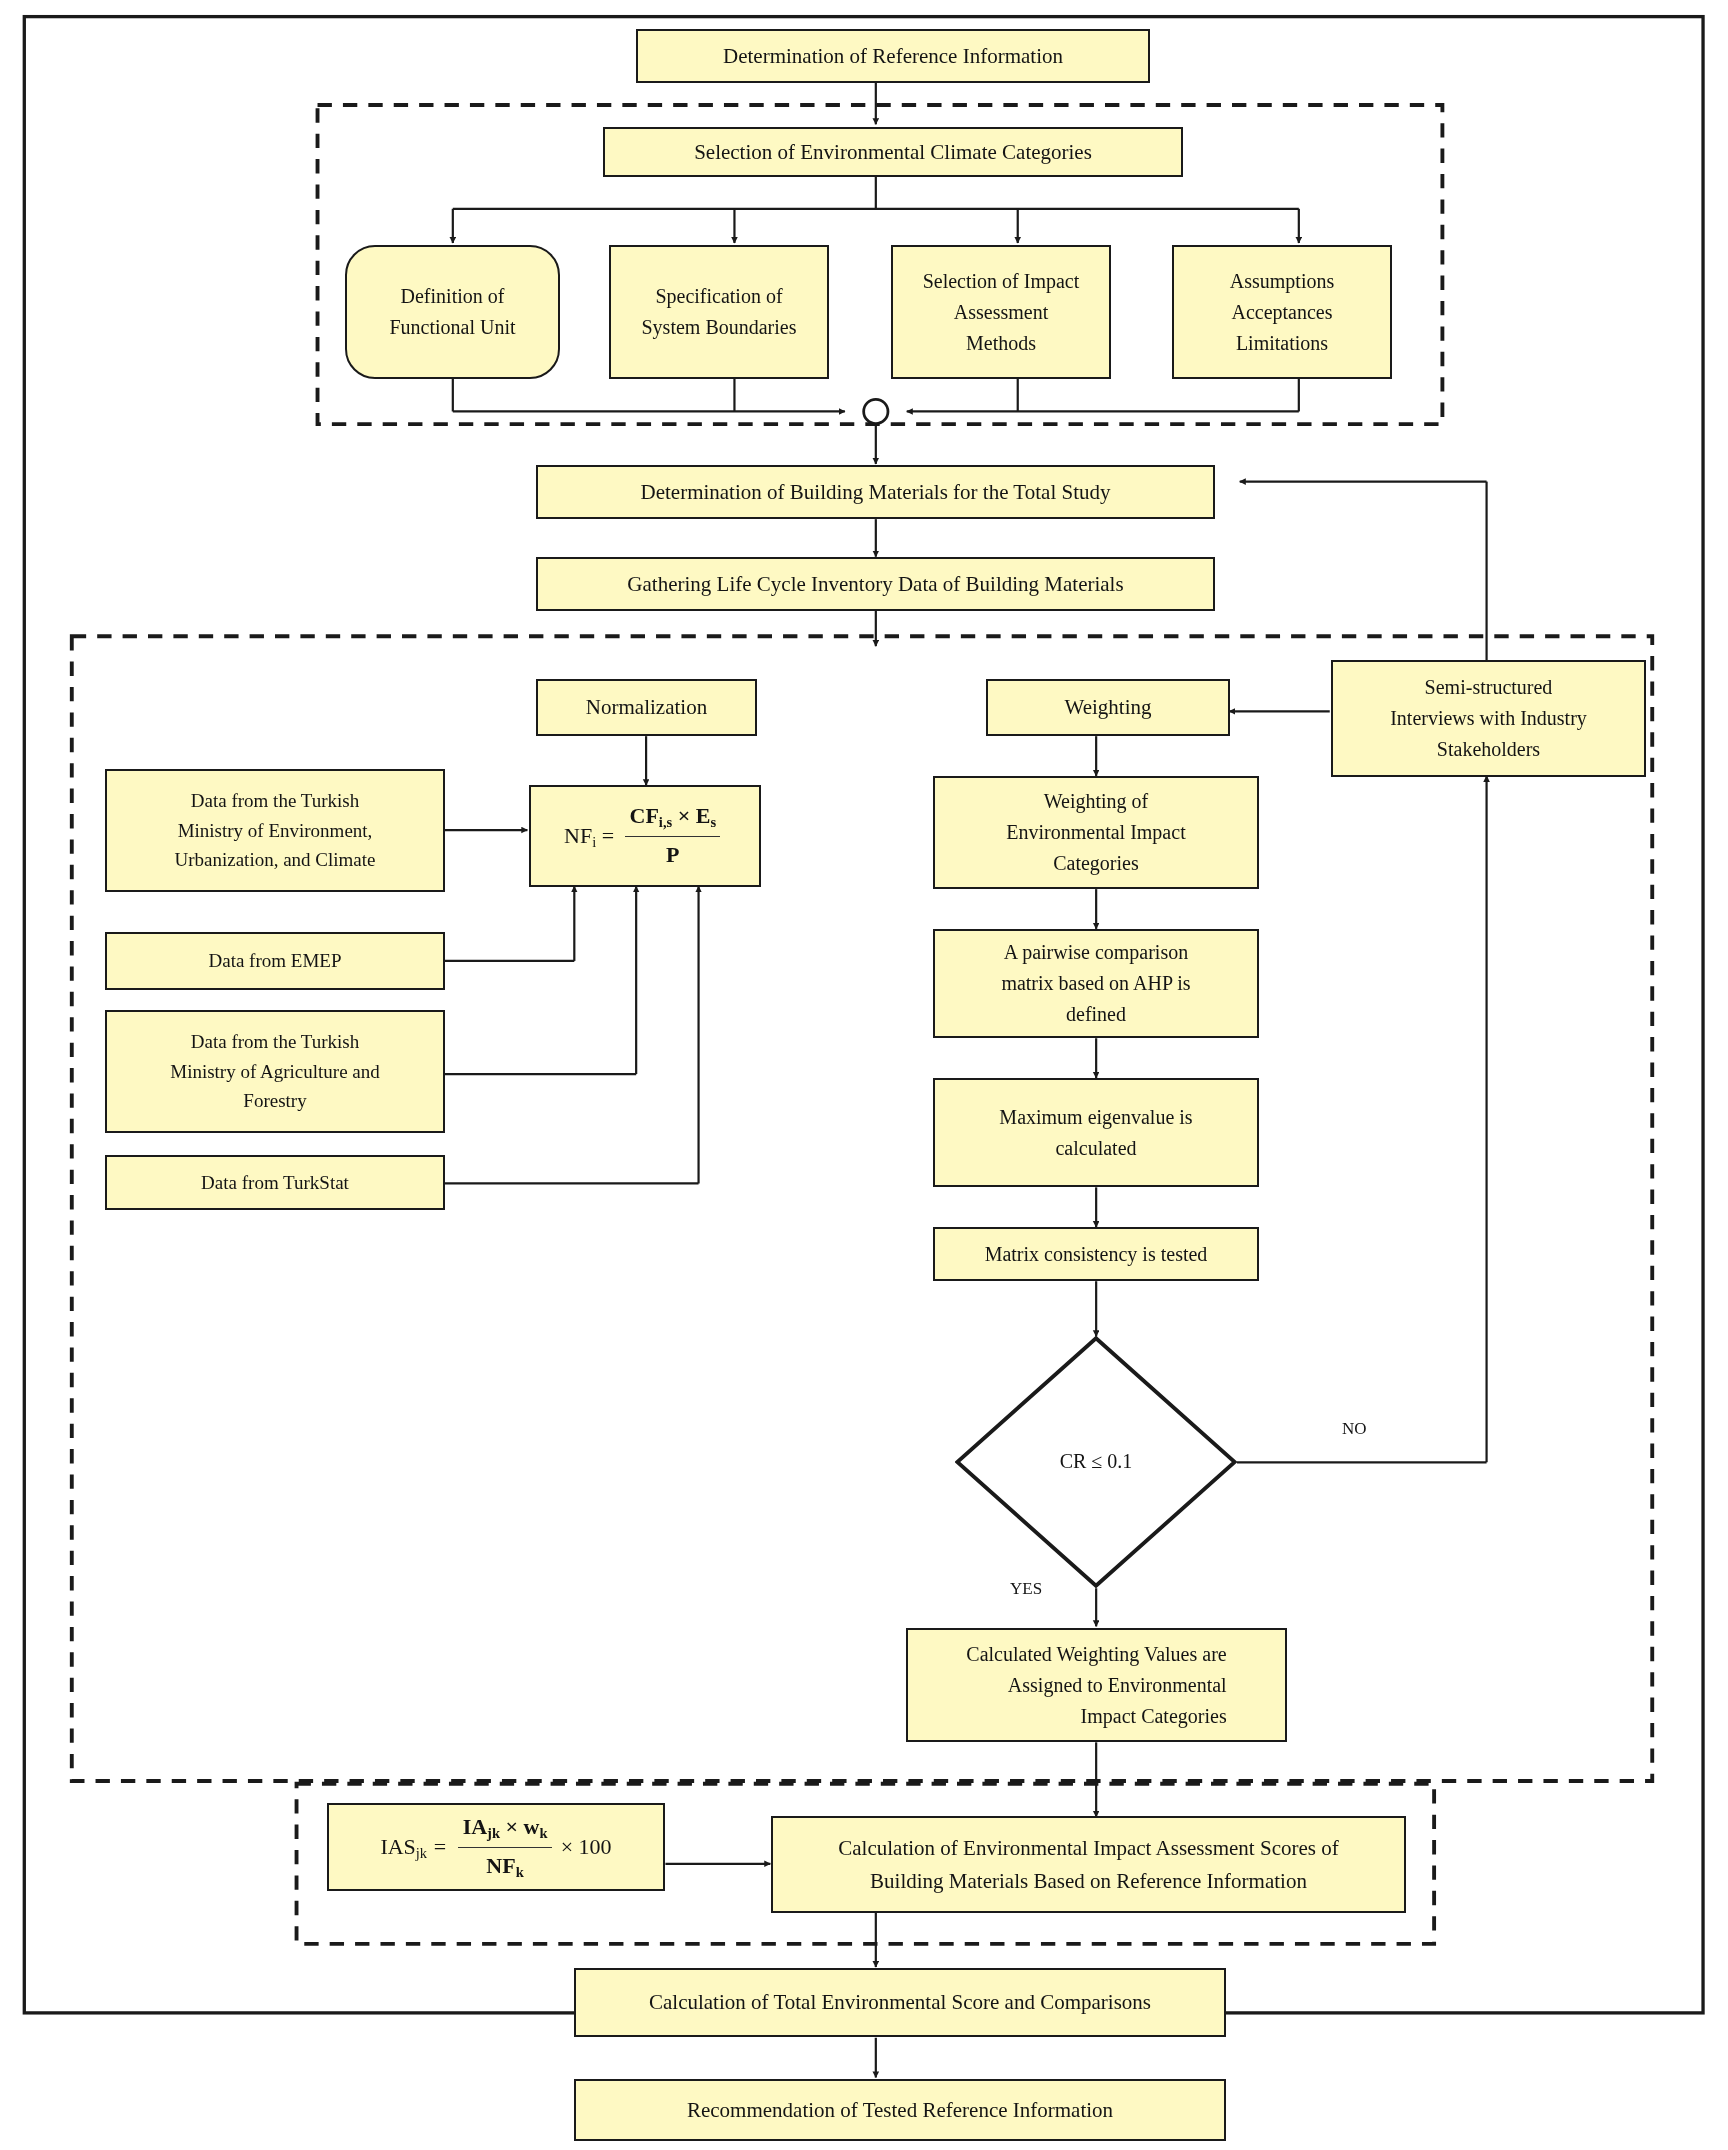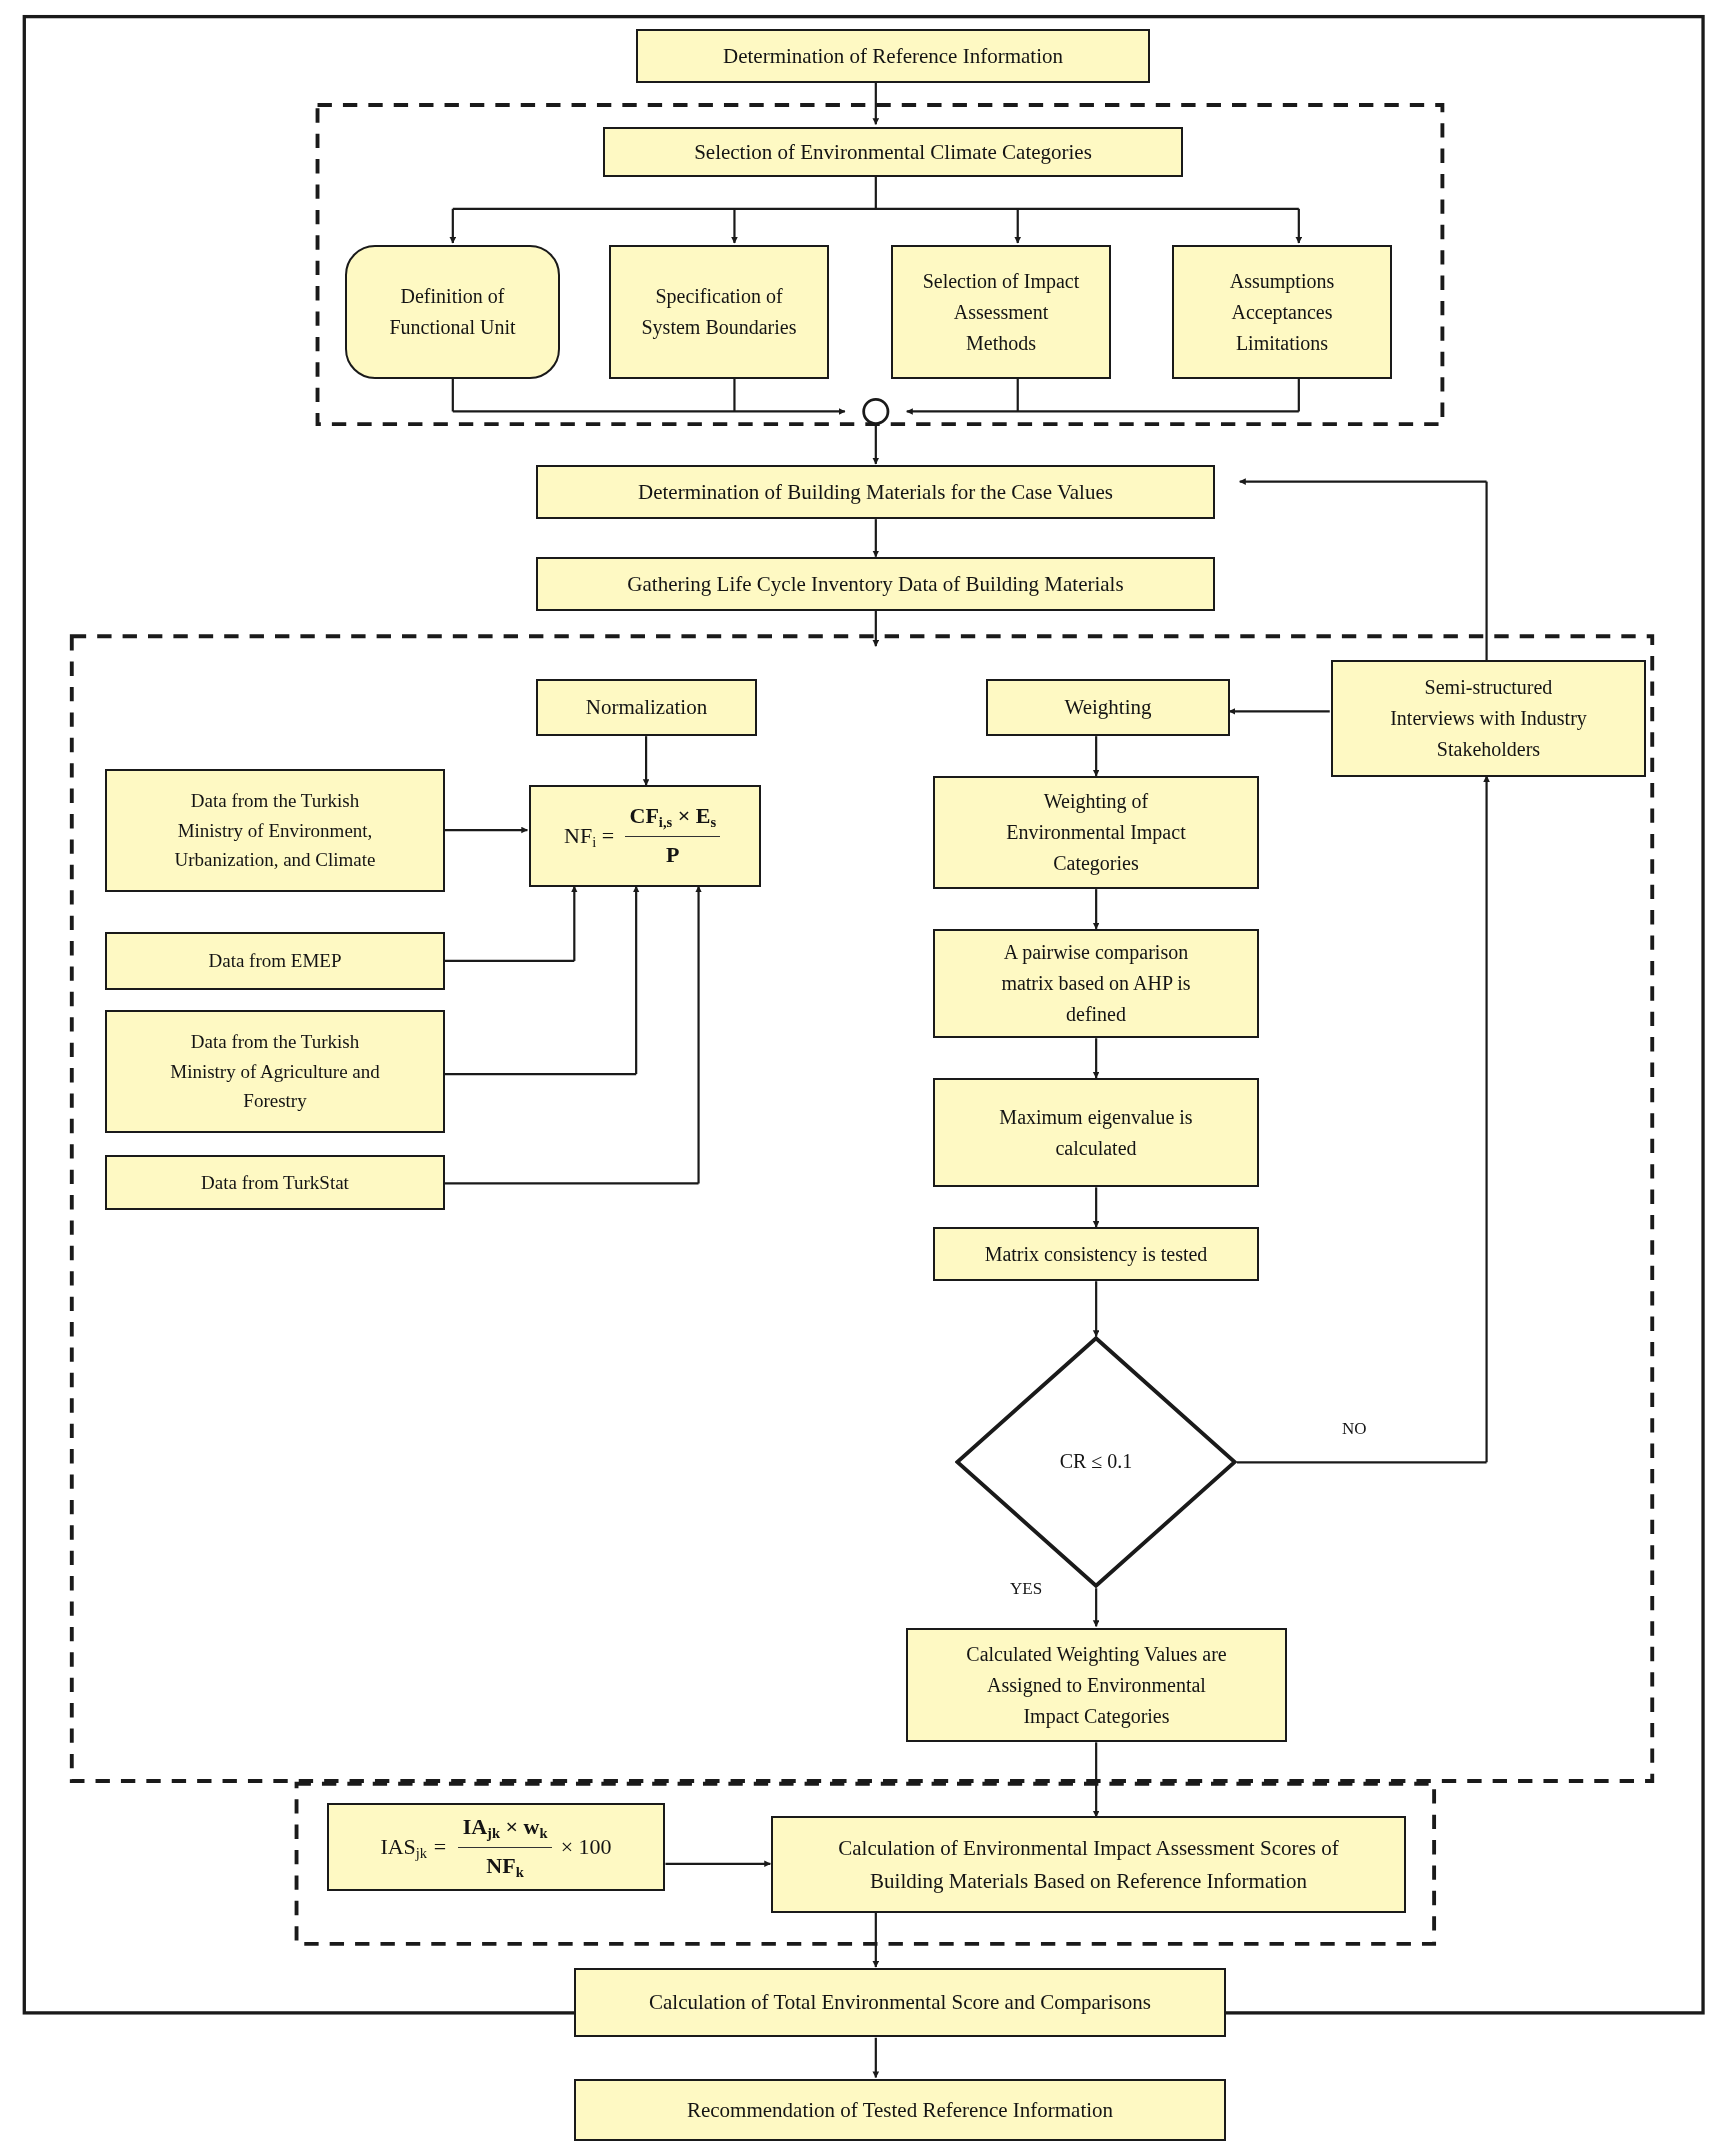--- a/index.html
+++ b/index.html
@@ -138,21 +138,21 @@
 Methods</span>
   </div>
 
   <div class="node t36" style="left:1172px;top:245px;width:220px;height:134px;white-space:pre-line;">
     <span>Assumptions
 Acceptances
 Limitations</span>
   </div>
 
   <div class="node t38" style="left:536px;top:465px;width:679px;height:54px;">
-    <span>Determination of Building Materials for the Case Values</span>
+    <span>Determination of Building Materials for the Total Study</span>
   </div>
 
   <div class="node t38" style="left:536px;top:557px;width:679px;height:54px;">
     <span>Gathering Life Cycle Inventory Data of Building Materials</span>
   </div>
 
   <div class="node t38" style="left:536px;top:679px;width:221px;height:57px;">
     <span>Normalization</span>
   </div>
 
@@ -221,21 +221,21 @@
   <div class="diamond" style="left:955px;top:1336px;width:282px;height:252px;">
     <svg width="282" height="252" viewBox="0 0 510 456">
       <polygon points="255,4 506,228 255,452 4,228" fill="#ffffff" stroke="#1a1a1a" stroke-width="7"></polygon>
     </svg>
     <div class="dlabel" style="top:114px;left:0;">CR ≤ 0.1</div>
   </div>
 
   <div class="edge-label" style="left:1342px;top:1419px;">NO</div>
   <div class="edge-label" style="left:1010px;top:1579px;">YES</div>
 
-  <div class="node t36" style="left:906px;top:1628px;width:381px;height:114px;white-space:pre-line;">
+  <div class="node t36" style="left:906px;top:1628px;width:381px;height:114px;white-space:pre-line;text-align:right;">
     <span>Calculated Weighting Values are
 Assigned to Environmental
 Impact Categories</span>
   </div>
 
   <div class="node" style="left:327px;top:1803px;width:338px;height:88px;">
     <div class="formula" style="position:static;">
       <span>IAS<sub>jk</sub></span>
       <span style="margin:0 6.6px;">=</span>
       <span class="frac">

